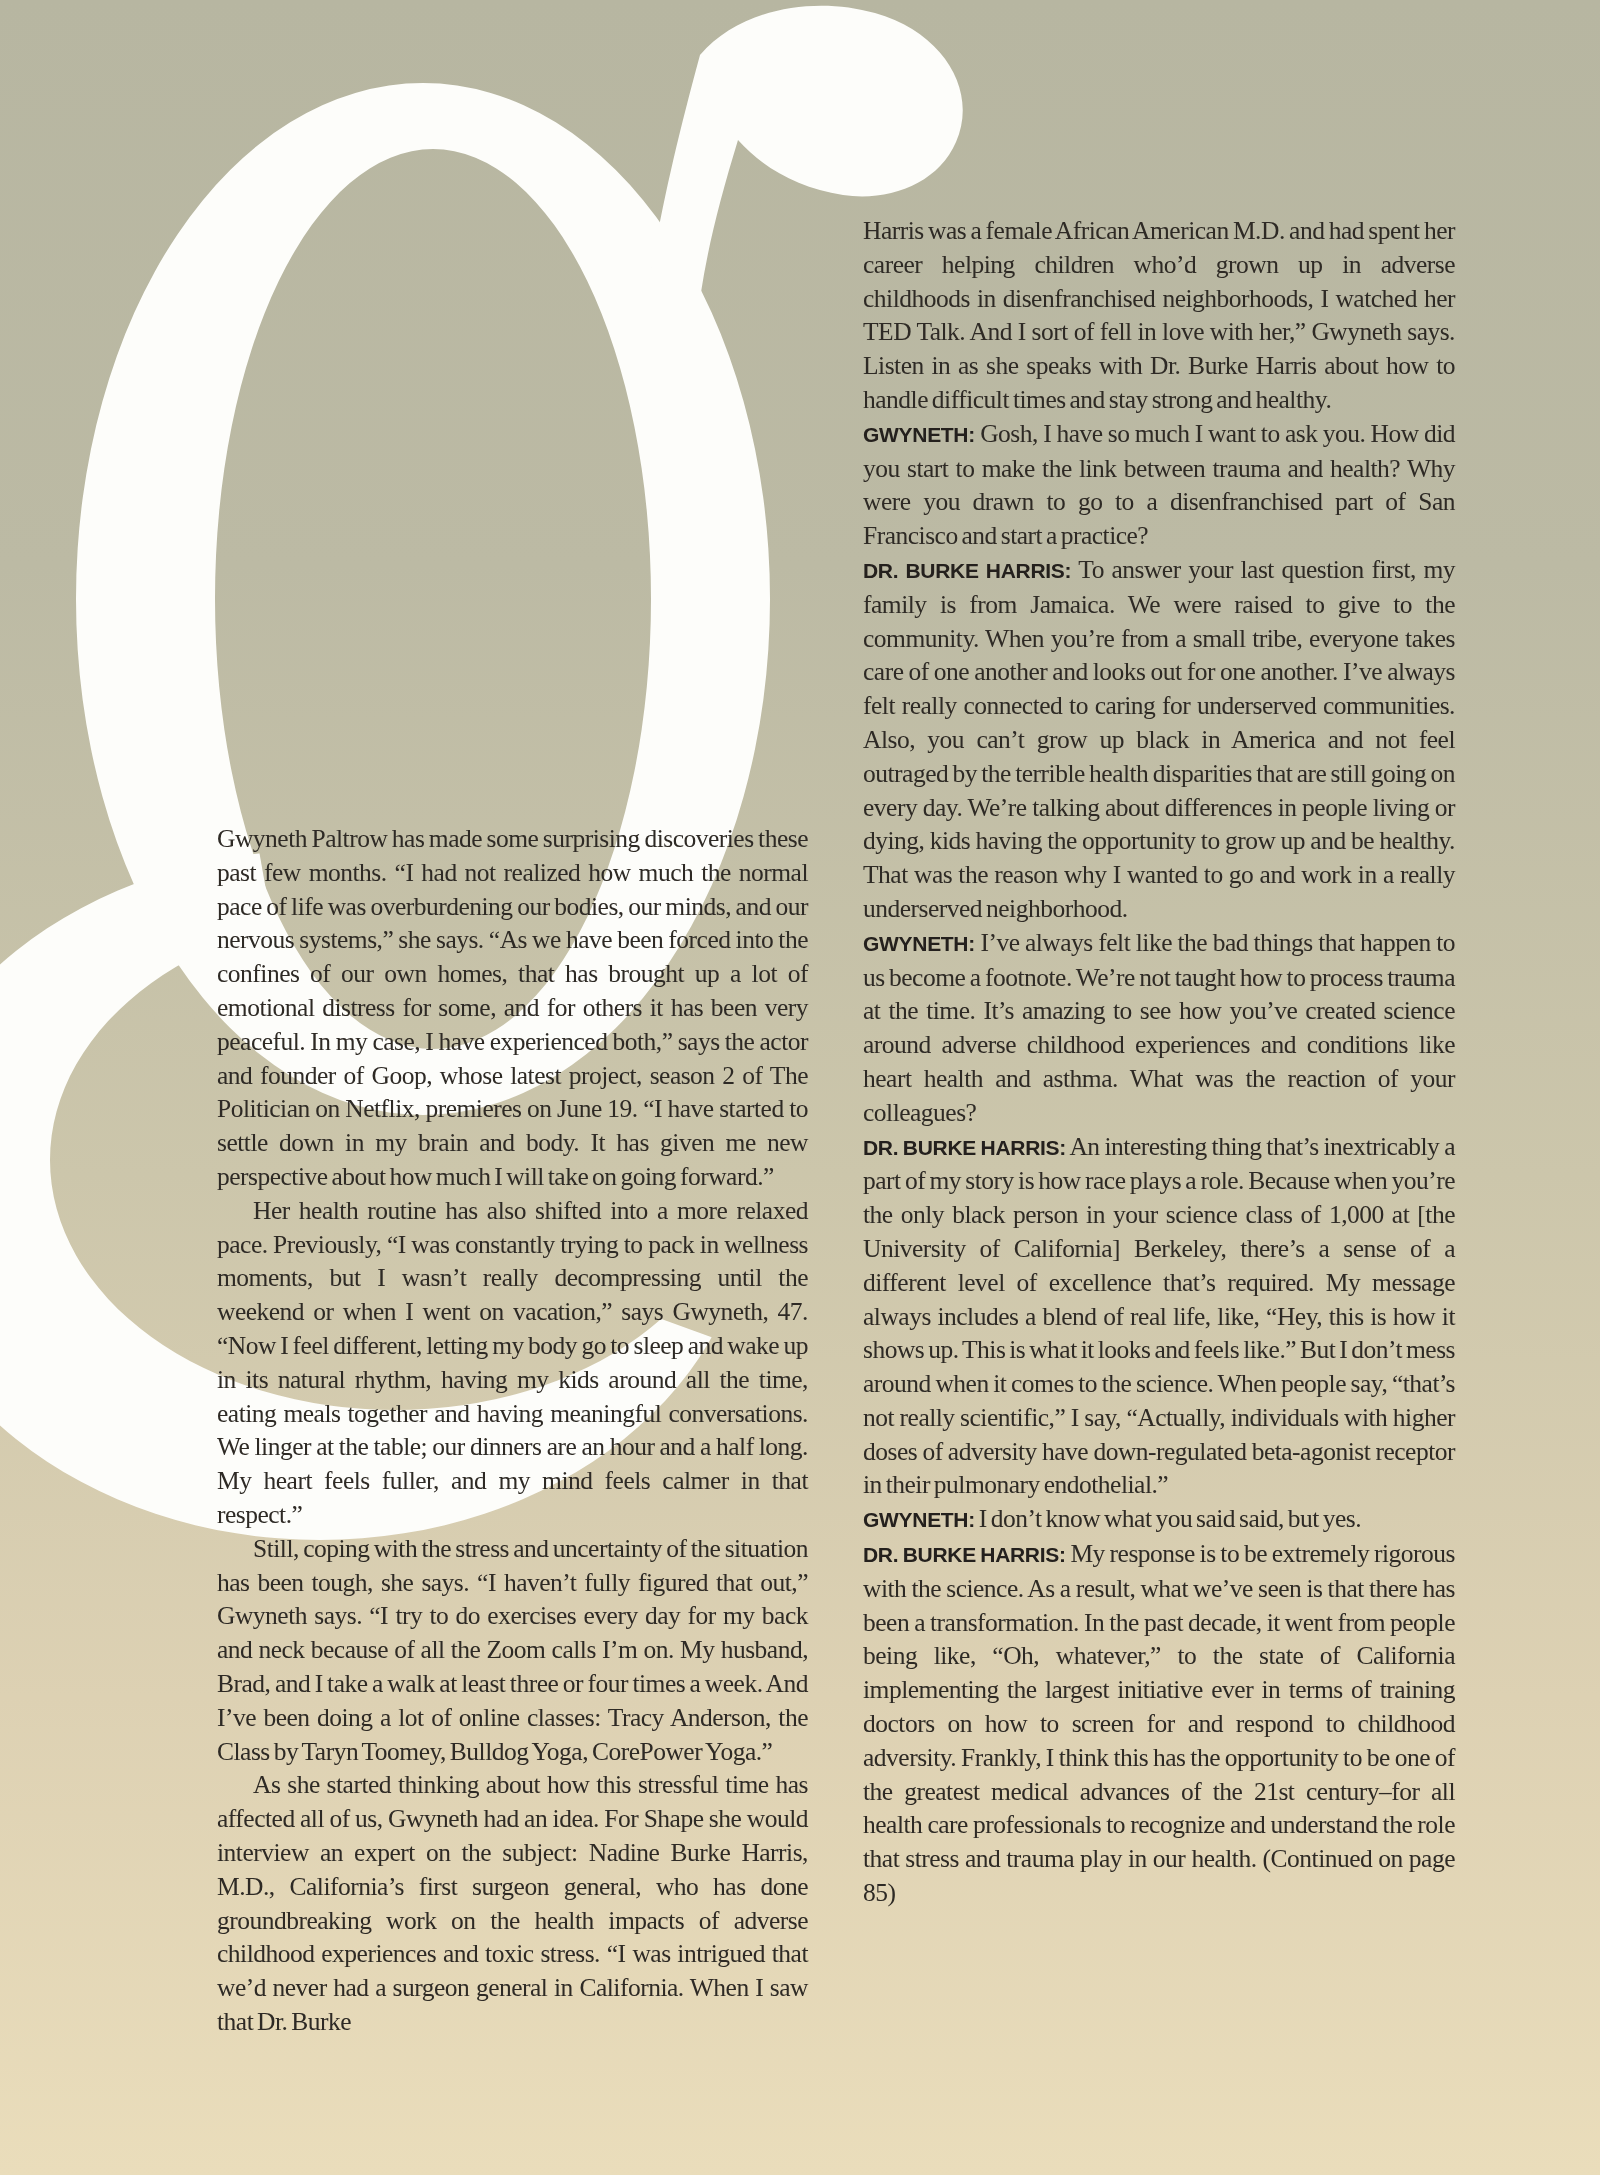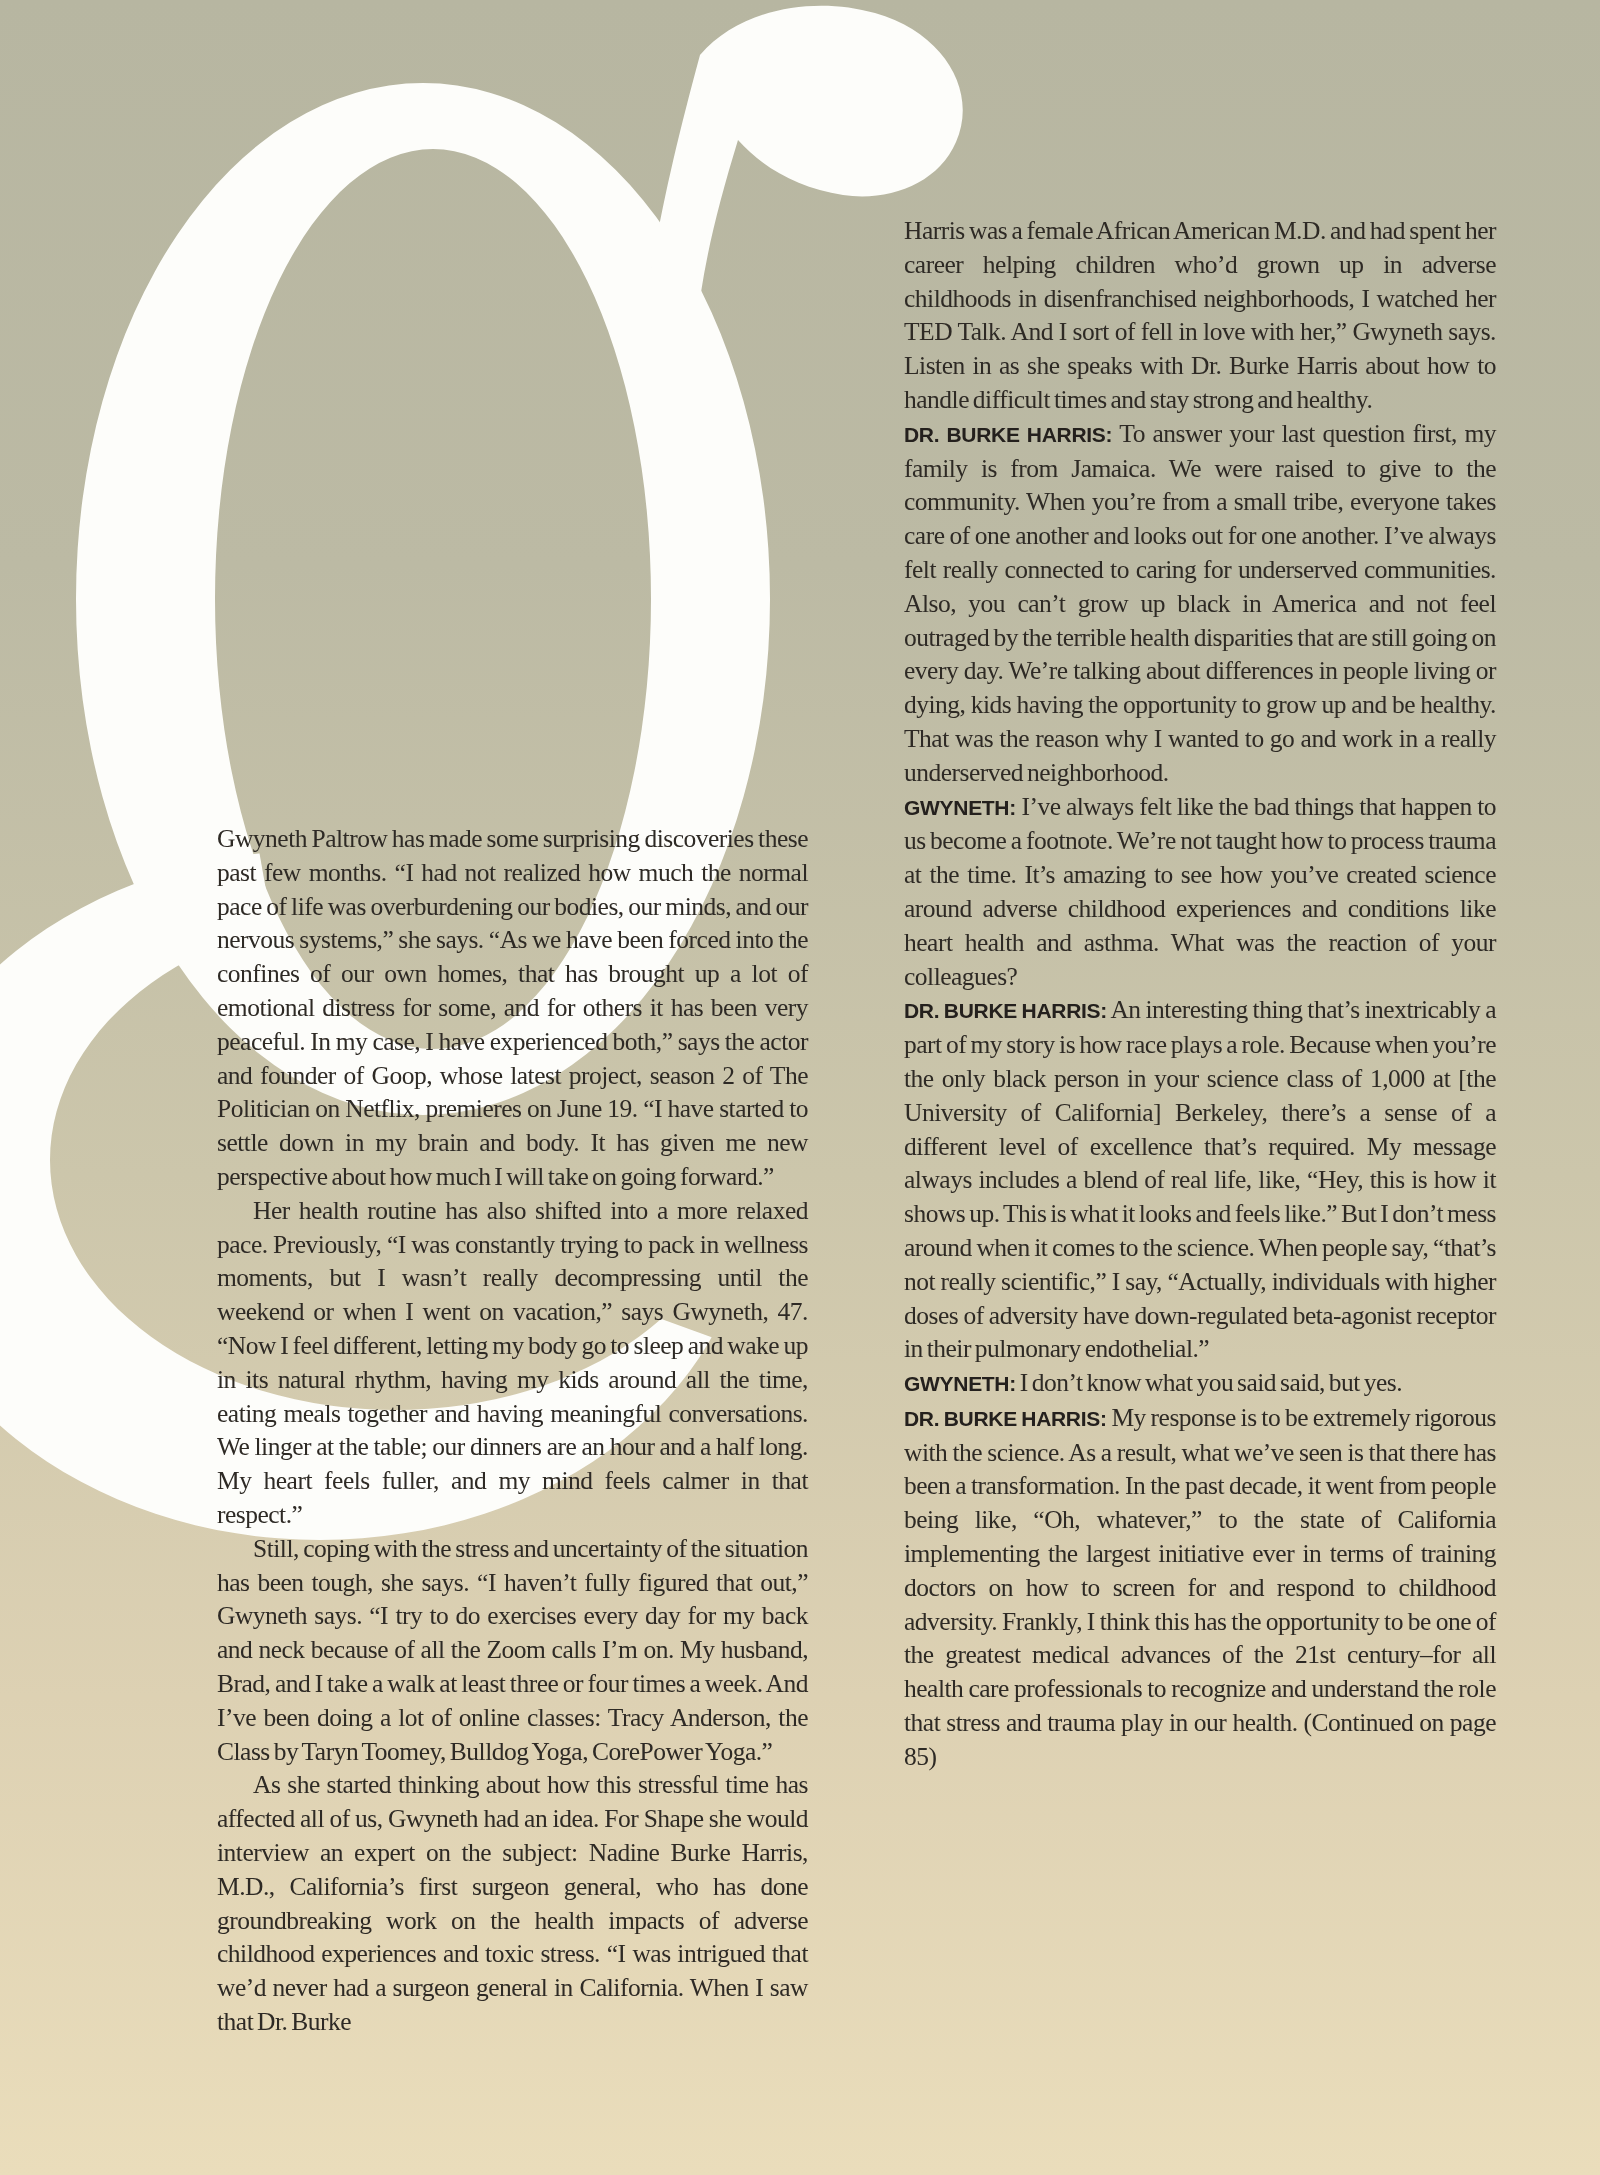--- a/index.html
+++ b/index.html
@@ -20,21 +20,21 @@
   .col{
     position:absolute;z-index:2;
     font-size:25.5px;line-height:33.8px;
     letter-spacing:-0.5px;word-spacing:-2px;
     text-align:justify;
     hyphens:none;
   }
   .col p{margin:0;padding:0;}
   .col p.indent{text-indent:36px;}
   #left-col{left:217px;top:822px;width:591px;}
-  #right-col{left:904px;top:214px;width:592px;}
+  #right-col{left:863px;top:214px;width:592px;}
   .spk{
     font-family:"Liberation Sans", sans-serif;
     font-weight:bold;font-size:21px;letter-spacing:-0.3px;
     color:var(--label);
   }
   .ital{}
 </style>
 </head>
 <body>
 
@@ -65,18 +65,19 @@
 </div>
 
 <div id="left-col" class="col">
     <p><span>Gwyneth Paltrow has made some surprising discoveries these past few months. “I had not realized how much the normal pace of life was overburdening our bodies, our minds, and our nervous systems,” she says. “As we have been forced into the confines of our own homes, that has brought up a lot of emotional distress for some, and for others it has been very peaceful. In my case, I have experienced both,” says the actor and founder of </span><span class="ital">Goop</span><span>, whose latest project, season 2 of </span><span class="ital">The Politician</span><span> on Netflix, premieres on June 19. “I have started to settle down in my brain and body. It has given me new perspective about how much I will take on going forward.”</span></p>
     <p class="indent"><span>Her health routine has also shifted into a more relaxed pace. Previously, “I was constantly trying to pack in wellness moments, but I wasn’t really decompressing until the weekend or when I went on vacation,” says Gwyneth, 47. “Now I feel different, letting my body go to sleep and wake up in its natural rhythm, having my kids around all the time, eating meals together and having meaningful conversations. We linger at the table; our dinners are an hour and a half long. My heart feels fuller, and my mind feels calmer in that respect.”</span></p>
     <p class="indent"><span>Still, coping with the stress and uncertainty of the situation has been tough, she says. “I haven’t fully figured that out,” Gwyneth says. “I try to do exercises every day for my back and neck because of all the Zoom calls I’m on. My husband, Brad, and I take a walk at least three or four times a week. And I’ve been doing a lot of online classes: Tracy Anderson, the Class by Taryn Toomey, Bulldog Yoga, CorePower Yoga.”</span></p>
     <p class="indent"><span>As she started thinking about how this stressful time has affected all of us, Gwyneth had an idea. For </span><span class="ital">Shape</span><span> she would interview an expert on the subject: Nadine Burke Harris, M.D., California’s first surgeon general, who has done groundbreaking work on the health impacts of adverse childhood experiences and toxic stress. “I was intrigued that we’d never had a surgeon general in California. When I saw that Dr. Burke</span></p>
   </div>
 <div id="right-col" class="col">
     <p><span>Harris was a female African American M.D. and had spent her career helping children who’d grown up in adverse childhoods in disenfranchised neighborhoods, I watched her TED Talk. And I sort of fell in love with her,” Gwyneth says.  Listen in as she speaks with Dr. Burke Harris about how to handle difficult times and stay strong and healthy.</span></p>
+    <p><span class="spk">GWYNETH:</span><span> Gosh, I have so much I want to ask you. How did you start to make the link between trauma and health? Why were you drawn to go to a disenfranchised part of San Francisco and start a practice?</span></p>
     <p><span class="spk">DR. BURKE HARRIS:</span><span> To answer your last question first, my family is from Jamaica. We were raised to give to the community. When you’re from a small tribe, everyone takes care of one another and looks out for one another. I’ve always felt really connected to caring for underserved communities. Also, you can’t grow up black in America and not feel outraged by the terrible health disparities that are still going on every day. We’re talking about differences in people living or dying, kids having the opportunity to grow up and be healthy. That was the reason why I wanted to go and work in a really underserved neighborhood.</span></p>
     <p><span class="spk">GWYNETH:</span><span> I’ve always felt like the bad things that happen to us become a footnote. We’re not taught how to process trauma at the time. It’s amazing to see how you’ve created science around adverse childhood experiences and conditions like heart health and asthma. What was the reaction of your colleagues?</span></p>
     <p><span class="spk">DR. BURKE HARRIS:</span><span> An interesting thing that’s inextricably a part of my story is how race plays a role. Because when you’re the only black person in your science class of 1,000 at [the University of California] Berkeley, there’s a sense of a different level of excellence that’s required. My message always includes a blend of real life, like, “Hey, this is how it shows up. This is what it looks and feels like.” But I don’t mess around when it comes to the science. When people say, “that’s not really scientific,” I say, “Actually, individuals with higher doses of adversity have down-regulated beta-agonist receptor in their pulmonary endothelial.”</span></p>
     <p><span class="spk">GWYNETH:</span><span> I don’t know what you said said, but yes.</span></p>
     <p><span class="spk">DR. BURKE HARRIS:</span><span> My response is to be extremely rigorous with the science. As a result, what we’ve seen is that there has been a transformation. In the past decade, it went from people being like, “Oh, whatever,” to the state of California implementing the largest initiative ever in terms of training doctors on how to screen for and respond to childhood adversity. Frankly, I think this has the opportunity to be one of the greatest medical advances of the 21st century–for all health care professionals to recognize and understand the role that stress and trauma play in our health. </span><span class="ital">(Continued on page 85)</span></p>
   </div>
 
 </body></html>

